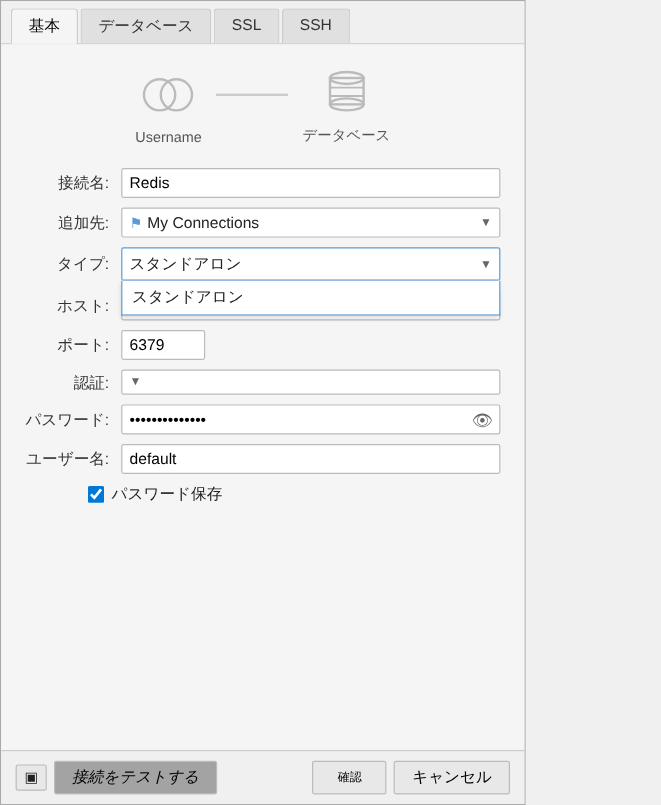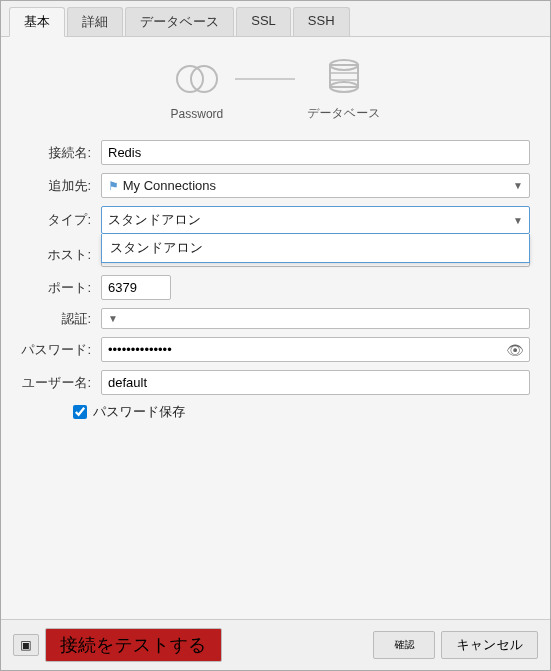--- a/index.html
+++ b/index.html
@@ -6,21 +6,21 @@
     body {
       font-family: "Meiryo", "MS PGothic", sans-serif;
       font-size: 13px;
       background: #f0f0f0;
       width: 551px;
       height: 671px;
       overflow: hidden;
       color: #222;
     }
     .window {
-      width: 551px;
+      width: 438px;
       height: 671px;
       background: #f5f5f5;
       display: flex;
       flex-direction: column;
       border: 1px solid #aaa;
     }
     
     .tabs {
       display: flex;
       background: #f0f0f0;
@@ -223,24 +223,25 @@
       cursor: pointer;
       display: flex;
       align-items: center;
       justify-content: center;
       font-size: 12px;
       border-radius: 2px;
     }
     .test-btn {
       padding: 4px 14px;
       border: 1px solid #bbb;
-      background: #b91c1c;
-      cursor: pointer;
-      font-size: 18px;
-      border-radius: 2px;
+      background: #a3a3a3;
+      cursor: pointer;
+      font-size: 13px;
+      border-radius: 2px;
+      font-style: italic;
     }
     .footer-right {
       display: flex;
       gap: 6px;
     }
     .btn-ok {
       padding: 4px 20px;
       background: #e8e8e8;
       border: 1px solid #bbb;
       border-radius: 2px;
@@ -274,36 +275,35 @@
       color: #aaa;
     }
   </style>
 </head>
 <body>
 
 <div class="window">
 
   <div class="tabs">
     <div class="tab active">基本</div>
-    <div class="tab">詳細</div>
     <div class="tab">データベース</div>
     <div class="tab">SSL</div>
     <div class="tab">SSH</div>
   </div>
 
   <div class="content">
 
     <div class="icon-header">
       <div class="icon-navicat">
 
         <svg viewBox="0 0 48 48">
           <circle cx="17" cy="24" r="13" fill="none" stroke="#bbb" stroke-width="2"></circle>
           <circle cx="31" cy="24" r="13" fill="none" stroke="#bbb" stroke-width="2"></circle>
         </svg>
-        <span class="icon-label">Password</span>
+        <span class="icon-label">Username</span>
       </div>
       <div class="icon-connector">
         <div class="connector-line"></div>
       </div>
       <div class="icon-database">
 
         <svg viewBox="0 0 48 48">
           <ellipse cx="24" cy="12" rx="14" ry="5" fill="none" stroke="#bbb" stroke-width="2"></ellipse>
           <rect x="10" y="12" width="28" height="22" fill="none" stroke="#bbb" stroke-width="2"></rect>
           <ellipse cx="24" cy="34" rx="14" ry="5" fill="none" stroke="#bbb" stroke-width="2"></ellipse>

